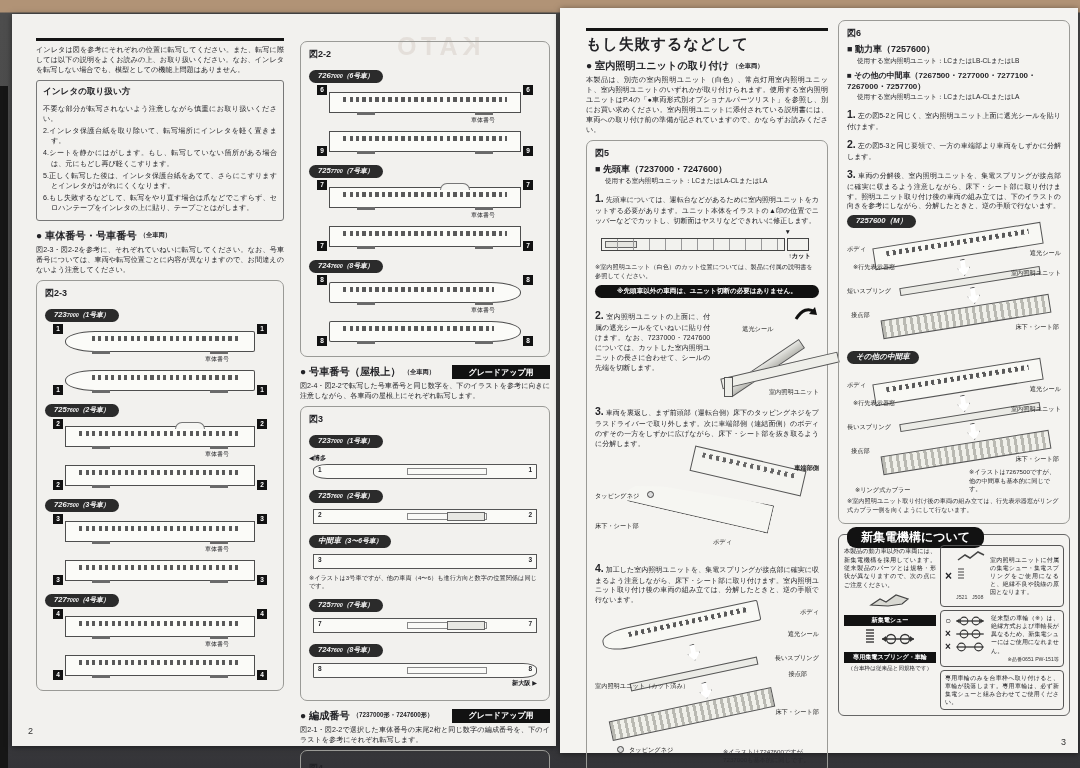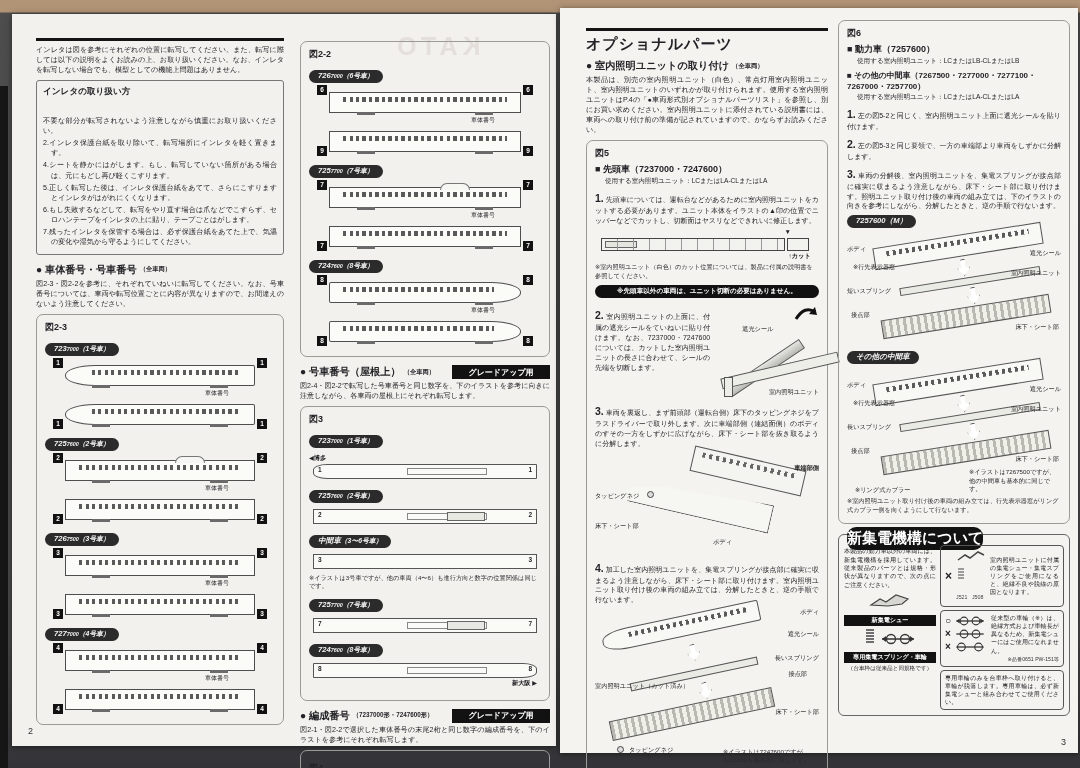--- a/index.html
+++ b/index.html
@@ -19,21 +19,21 @@
   .colD{left:278px;top:12px;width:232px;}
   .pnum{position:absolute;font-size:9px;color:#333;}
   .pnumL{left:16px;bottom:10px;}
   .pnumR{right:12px;bottom:6px;}
 
   .title-rule{height:3px;background:#141414;margin-bottom:4px;}
   .doc-title{font-size:15px;font-weight:bold;margin:0 0 5px 0;letter-spacing:1px;}
   .body{font-size:7.1px;line-height:1.42;margin:2px 0;text-align:justify;}
   .tinynote{font-size:6.2px;line-height:1.35;margin:2px 0;color:#2a2a2e;}
   .hbox{border:1px solid #777;border-radius:3px;padding:5px 6px;margin:5px 0 7px;}
-  .hbox-title{font-size:8.6px;font-weight:bold;margin-bottom:18px;}
+  .hbox-title{font-size:8.6px;font-weight:bold;margin-bottom:6px;}
   .hitem{padding-left:8px;text-indent:-8px;}
   .sec-line{display:flex;align-items:center;gap:3px;margin:8px 0 2px;}
   .sec-head{font-size:10.2px;font-weight:bold;white-space:nowrap;}
   .scope{font-size:6.3px;font-weight:bold;white-space:nowrap;}
   .spacer{flex:1;}
   .gbadge{background:#121212;color:#fff;font-size:8px;font-weight:bold;width:98px;text-align:center;padding:1.5px 0;}
 
   .fig-box{border:1px solid #9a9a96;border-radius:7px;padding:6px 8px 7px;margin:5px 0 7px;position:relative;}
   .fig-label{font-size:9px;font-weight:bold;margin-bottom:3px;}
 
@@ -121,22 +121,22 @@
   .q-body{position:absolute;left:26px;top:20px;width:168px;height:20px;border:1px solid #555;background:#f8f8f4;
           transform:rotate(-9deg);}
   .q-body .windows{position:absolute;left:12px;right:12px;top:4px;height:4.5px;
           background:repeating-linear-gradient(90deg,#5a5a5a 0 3px,transparent 3px 6.5px);}
   .q-unit{position:absolute;left:52px;top:62px;width:140px;height:6px;border:1px solid #555;background:#ebebe6;
           transform:rotate(-9deg);}
   .q-chassis{position:absolute;left:34px;top:92px;width:168px;height:17px;border:1px solid #555;
           background:repeating-linear-gradient(90deg,#b9b9b2 0 3px,#f0f0ea 3px 7px);transform:rotate(-9deg);}
 
   .pickup{border:1px solid #666;border-radius:6px;margin-top:10px;padding:10px 5px 5px;position:relative;}
-  .pickup-title{position:absolute;left:8px;top:-8px;background:#121212;color:#fff;font-size:15px;font-weight:bold;
-          border-radius:9px;padding:2px 0;}
+  .pickup-title{position:absolute;left:8px;top:-8px;background:#121212;color:#fff;font-size:12px;font-weight:bold;
+          border-radius:9px;padding:2px 14px;}
   .pk-grid{display:flex;gap:4px;}
   .pk-left{width:92px;flex:none;}
   .pk-text{font-size:6.1px;line-height:1.38;margin:2px 0;text-align:justify;}
   .mini-badge{background:#121212;color:#fff;font-size:6.1px;font-weight:bold;text-align:center;padding:1px 2px;margin:2px 0;}
   .pk-note{font-size:5.6px;text-align:center;}
   .pk-glyphs{text-align:center;margin:2px 0;}
   .pk-right{flex:1;display:flex;flex-direction:column;gap:3px;}
   .warn{border:1px solid #555;border-radius:4px;padding:3px 4px;position:relative;}
   .warn-text{font-size:6px;line-height:1.35;display:block;text-align:justify;}
   .mark{font-size:12px;font-weight:bold;line-height:1;}
@@ -159,21 +159,20 @@
       <div class="title-rule"></div>
       <p class="body">インレタは図を参考にそれぞれの位置に転写してください。また、転写に際しては以下の説明をよくお読みの上、お取り扱いください。なお、インレタを転写しない場合でも、模型としての機能上問題はありません。</p>
 
       <div class="hbox">
         <div class="hbox-title">インレタの取り扱い方</div>
         <p class="body">不要な部分が転写されないよう注意しながら慎重にお取り扱いください。</p>
         <p class="body hitem">2.インレタ保護台紙を取り除いて、転写場所にインレタを軽く置きます。</p>
         <p class="body hitem">4.シートを静かにはがします。もし、転写していない箇所がある場合は、元にもどし再び軽くこすります。</p>
         <p class="body hitem">5.正しく転写した後は、インレタ保護台紙をあてて、さらにこすりますとインレタがはがれにくくなります。</p>
         <p class="body hitem">6.もし失敗するなどして、転写をやり直す場合は爪などでこすらず、セロハンテープをインレタの上に貼り、テープごとはがします。</p>
-        <p class="body hitem">7.残ったインレタを保管する場合は、必ず保護台紙をあてた上で、気温の変化や湿気から守るようにしてください。</p>
       </div>
 
       <div class="sec-line">
         <span class="sec-head">● 車体番号・号車番号</span>
         <span class="scope">（全車両）</span>
       </div>
       <p class="body">図2-3・図2-2を参考に、それぞれていねいに転写してください。なお、号車番号については、車両や転写位置ごとに内容が異なりますので、お間違えのないよう注意してください。</p>
 
       <div class="fig-box">
         <div class="fig-label">図2-3</div>
@@ -396,21 +395,21 @@
       </div>
     </div>
 
     <div class="pnum pnumL">2</div>
   </div>
 
   <div class="page pageR">
 
     <div class="col colC">
       <div class="title-rule"></div>
-      <h1 class="doc-title">オプショナルパーツ</h1>
+      <h1 class="doc-title">もし失敗するなどして</h1>
 
       <div class="sec-line" style="margin-top:3px;">
         <span class="sec-head">● 室内照明ユニットの取り付け</span>
         <span class="scope">（全車両）</span>
       </div>
       <p class="body">本製品は、別売の室内照明ユニット（白色）、常点灯用室内照明ユニット、室内照明ユニットのいずれかが取り付けられます。使用する室内照明ユニットはP.4の「●車両形式別オプショナルパーツリスト」を参照し、別にお買い求めください。室内照明ユニットに添付されている説明書には、車両への取り付け前の準備が記されていますので、かならずお読みください。</p>
 
       <div class="fig-box">
         <div class="fig-label">図5</div>
         <div class="f5h1">■ 先頭車（7237000・7247600）</div>

